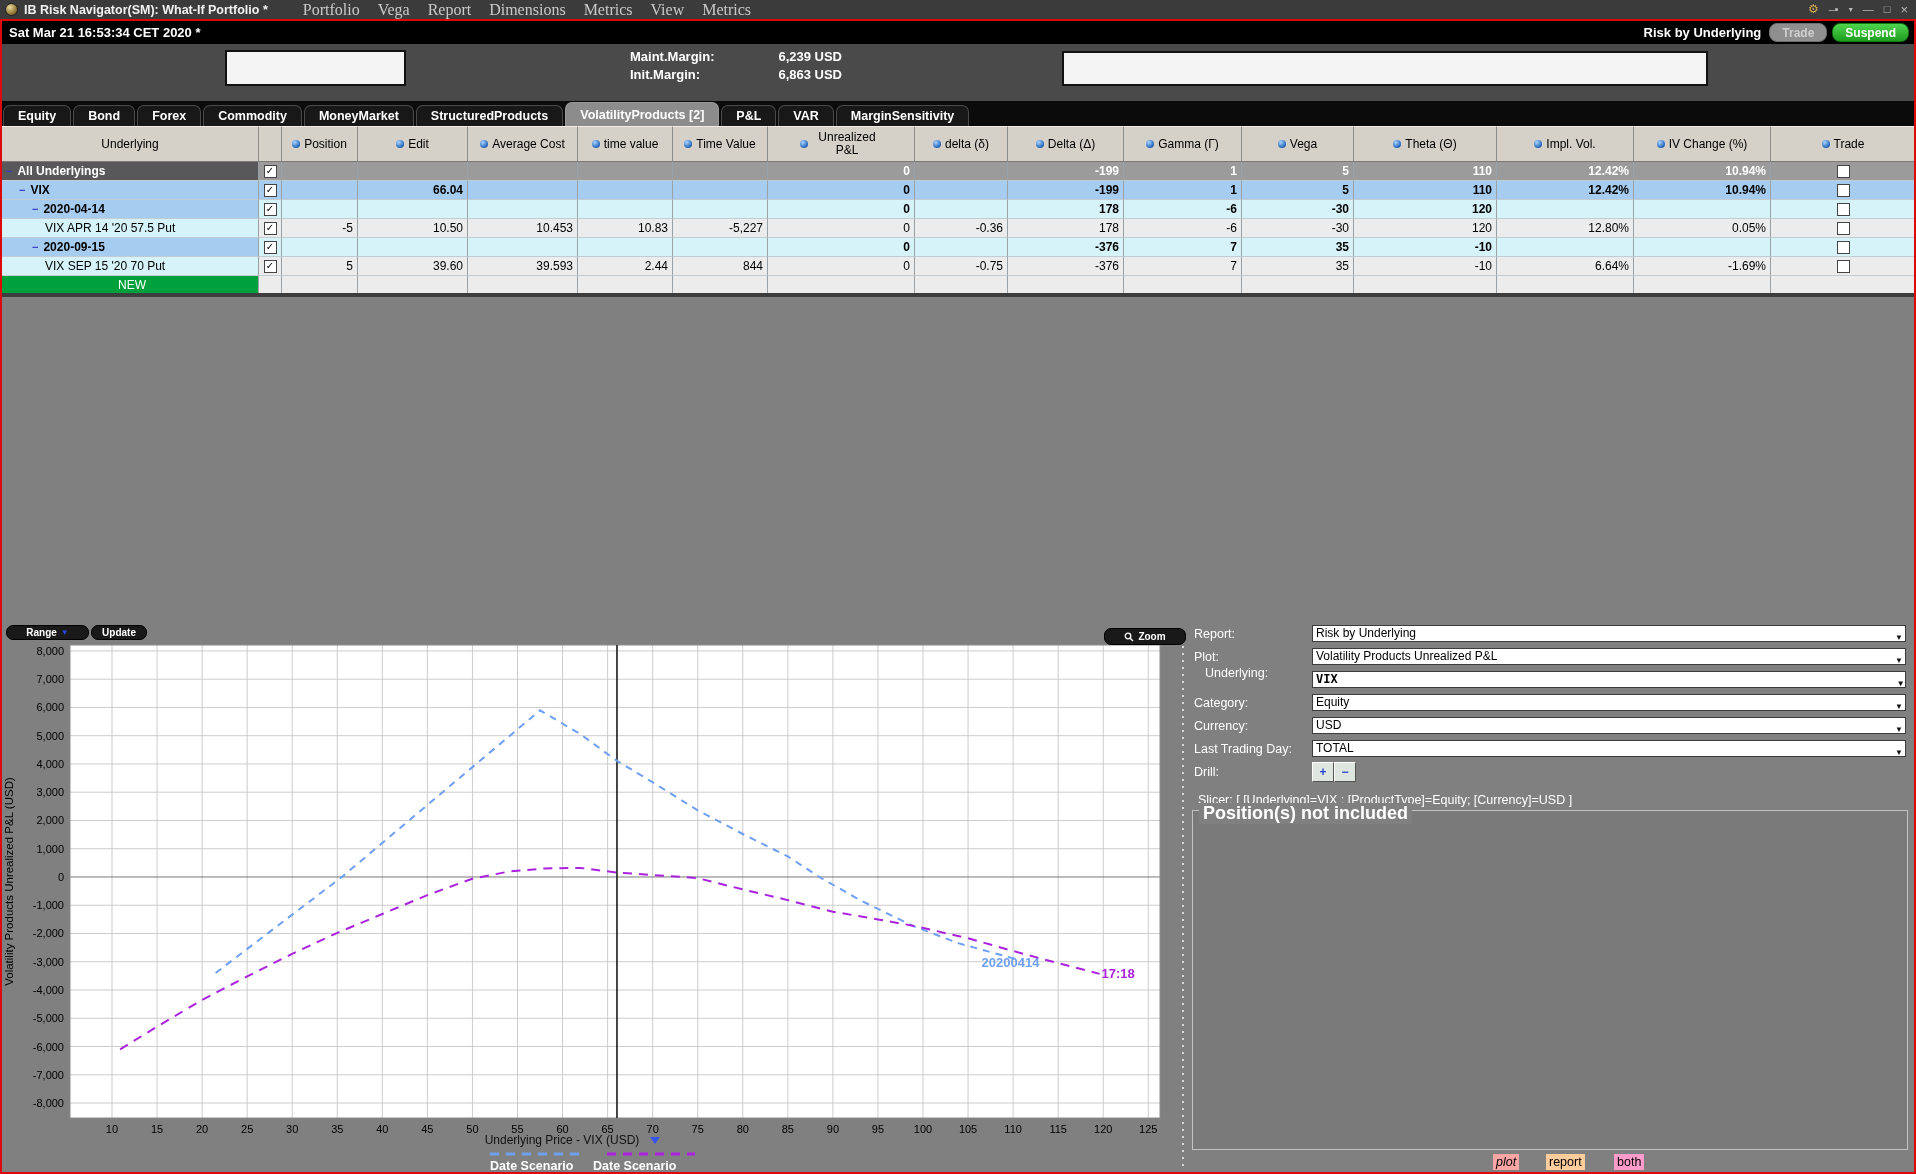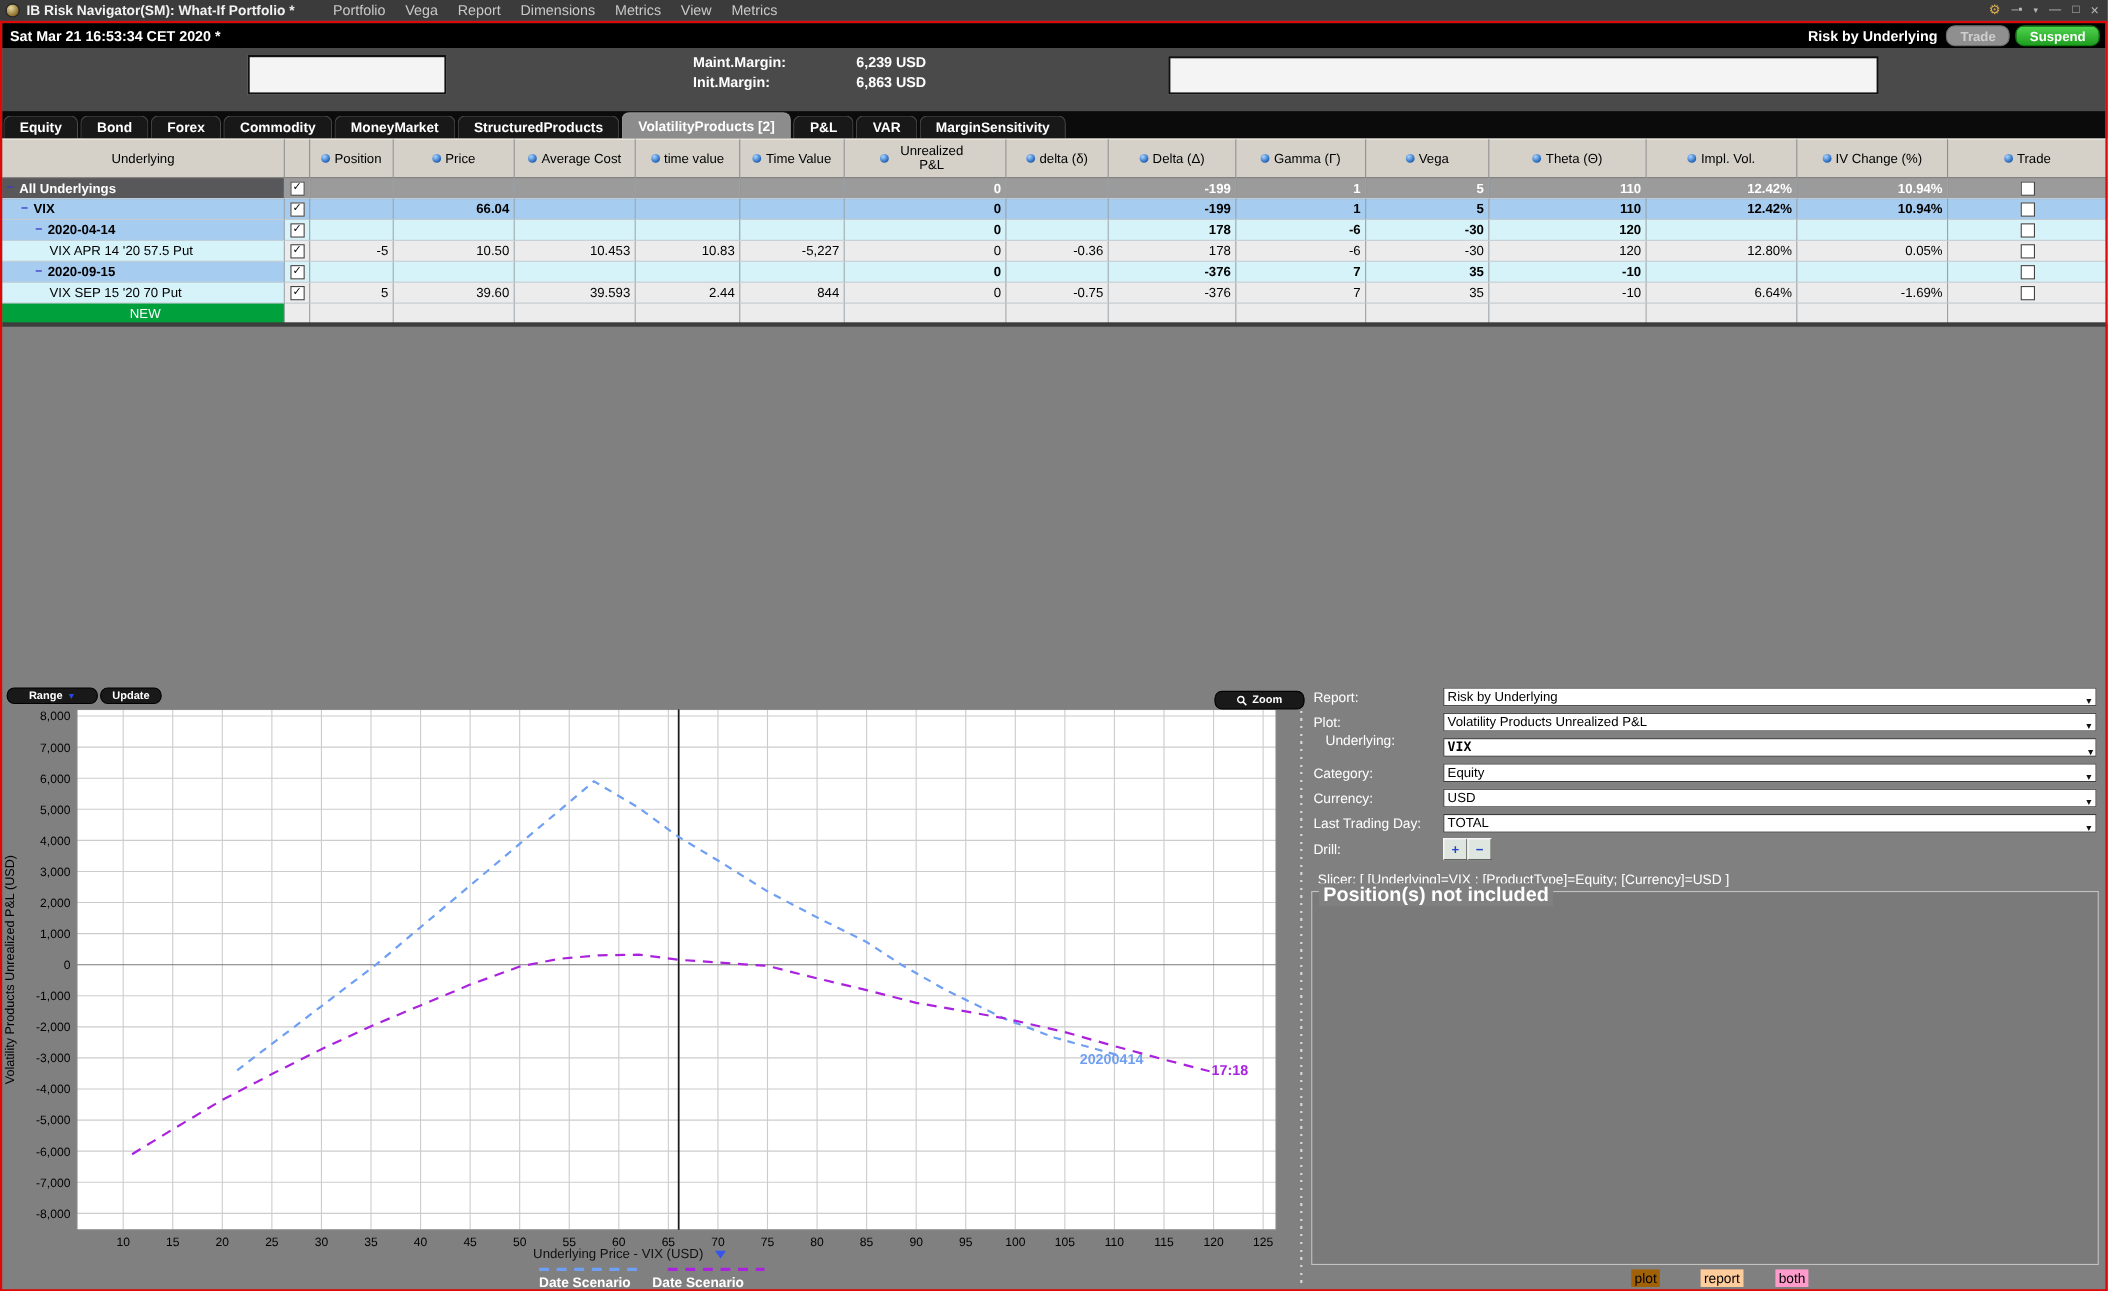--- a/index.html
+++ b/index.html
@@ -4,21 +4,21 @@
 <style>
   html,body{margin:0;padding:0;background:#555;}
   #app{position:relative;width:1916px;height:1174px;background:#808080;overflow:hidden;
        font-family:"Liberation Sans","DejaVu Sans",sans-serif;-webkit-font-smoothing:antialiased;}
   
   #titlebar{position:absolute;left:0;top:0;width:1916px;height:19px;background:#3b3b3b;
             display:flex;align-items:center;color:#e6e6e6;}
   #app-icon{width:11px;height:11px;border-radius:50%;margin:0 6px 0 5px;
             background:radial-gradient(circle at 35% 30%,#e8d9a0,#8a6d28 70%,#4a3a10);border:1px solid #222;}
   #win-title{font-weight:bold;font-size:12.5px;color:#f2f2f2;margin-right:26px;white-space:nowrap;}
-  .menu-item{color:#c9c9c9;font-size:13px;margin:0 9px;cursor:default;}
+  .menu-item{color:#c9c9c9;font-size:16px;margin:0 9px;cursor:default;font-family:Liberation Serif, serif;}
   #titlebar-spacer{flex:1;}
   .winctl{color:#b8b8b8;font-size:11px;margin:0 5px;line-height:19px;}
   .winctl.tool{color:#d4aa50;font-size:12px;}
   
   .redb{position:absolute;background:#dd0808;z-index:60;}
   
   #statusbar{position:absolute;left:2px;top:21px;width:1912px;height:23px;background:#000;
              display:flex;align-items:center;color:#fff;}
   #status-date{font-weight:bold;font-size:13px;margin-left:7px;}
   #status-spacer{flex:1;}
@@ -146,21 +146,21 @@
       </div>
       <div class="h">
         <span></span>
       </div>
       <div class="h">
         <span class="orb"></span>
         <span>Position</span>
       </div>
       <div class="h">
         <span class="orb"></span>
-        <span>Price</span>
+        <span>Edit</span>
       </div>
       <div class="h">
         <span class="orb"></span>
         <span>Average Cost</span>
       </div>
       <div class="h">
         <span class="orb"></span>
         <span>time value</span>
       </div>
       <div class="h">
@@ -493,19 +493,19 @@
         <div class="fld" style="top: 110px;">TOTAL<span class="arr">▼</span></div>
       </div>
     <div class="fld-label" style="top:135px">Drill:</div>
     <div class="drill-btn" style="left:126px;top:132px">+</div>
     <div class="drill-btn" style="left:148px;top:132px">−</div>
     <div id="slicer-line">Slicer: [ [Underlying]=VIX ; [ProductType]=Equity; [Currency]=USD ]</div>
     <div id="posbox">
       <div id="posbox-legend">Position(s) not included</div>
     </div>
     <div id="panel-footer">
-        <div class="foot-btn" style="left: 297px; background: #a16207;">plot</div>
+        <div class="foot-btn" style="left: 307px; background: #fca5a5; font-style: italic;">plot</div>
         <div class="foot-btn" style="left: 360px; background: rgb(255, 204, 156);">report</div>
         <div class="foot-btn" style="left: 428px; background: rgb(255, 156, 204);">both</div>
       </div>
   </div>
 
 </div>
 
 </body></html>

